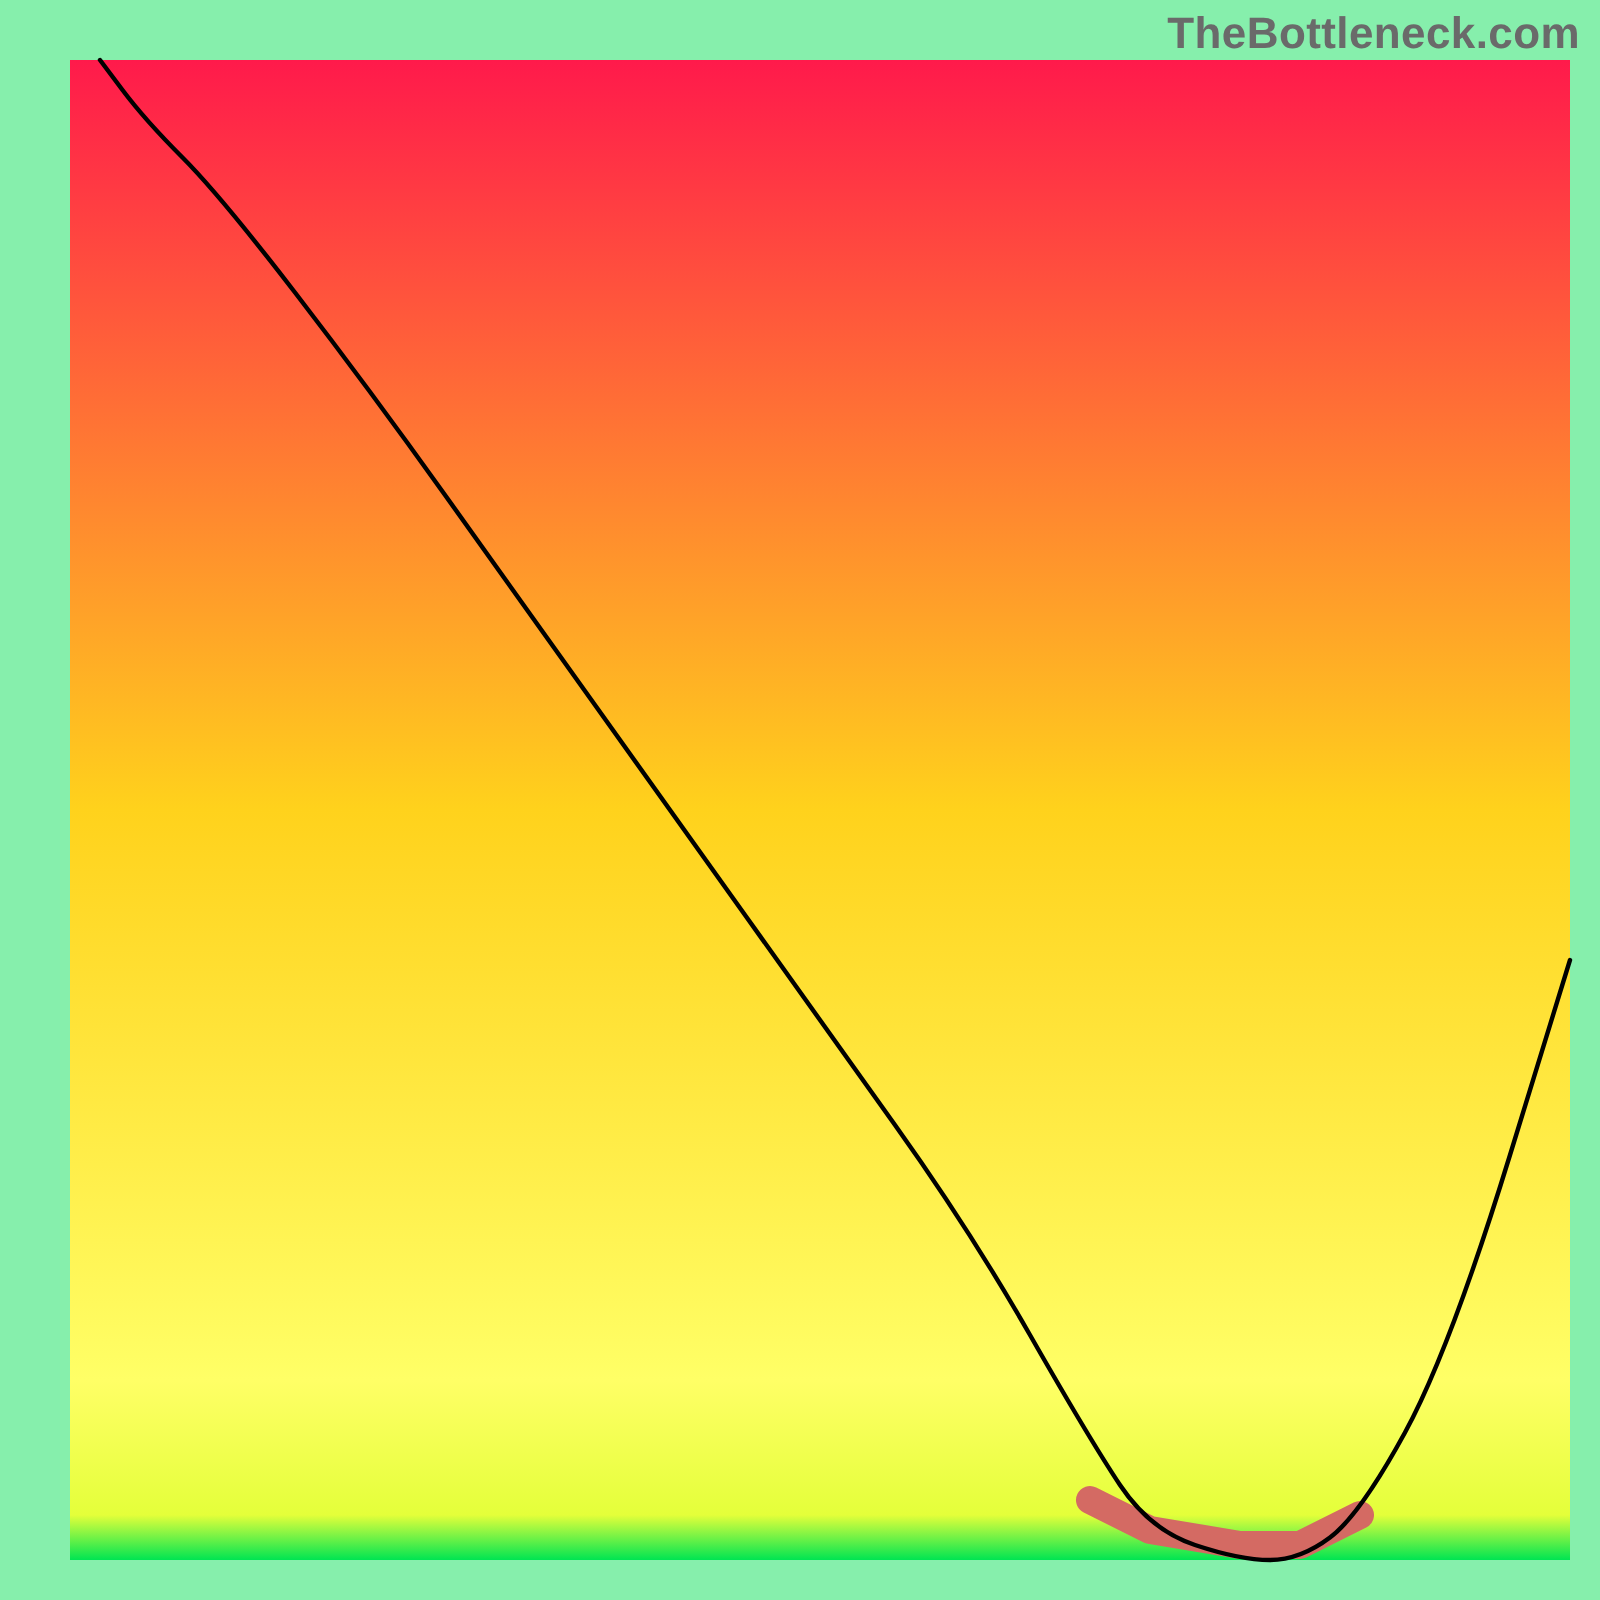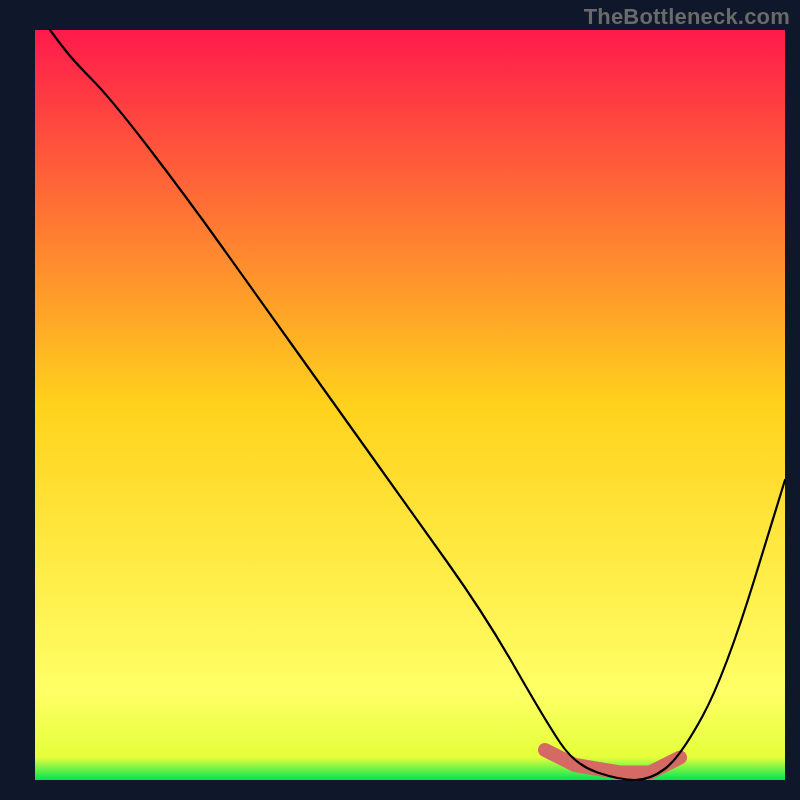--- a/index.html
+++ b/index.html
@@ -7,21 +7,21 @@
     padding: 0;
     width: 800px;
     height: 800px;
     background: #000;
     overflow: hidden;
   }
   .frame {
     position: relative;
     width: 800px;
     height: 800px;
-    background: #0f172a;
+    background: #86efac;
   }
   .watermark {
     position: absolute;
     top: 4px;
     right: 10px;
     color: #6a6a6a;
     font-family: Arial, Helvetica, sans-serif;
     font-size: 22px;
     font-weight: 600;
     letter-spacing: 0.2px;

